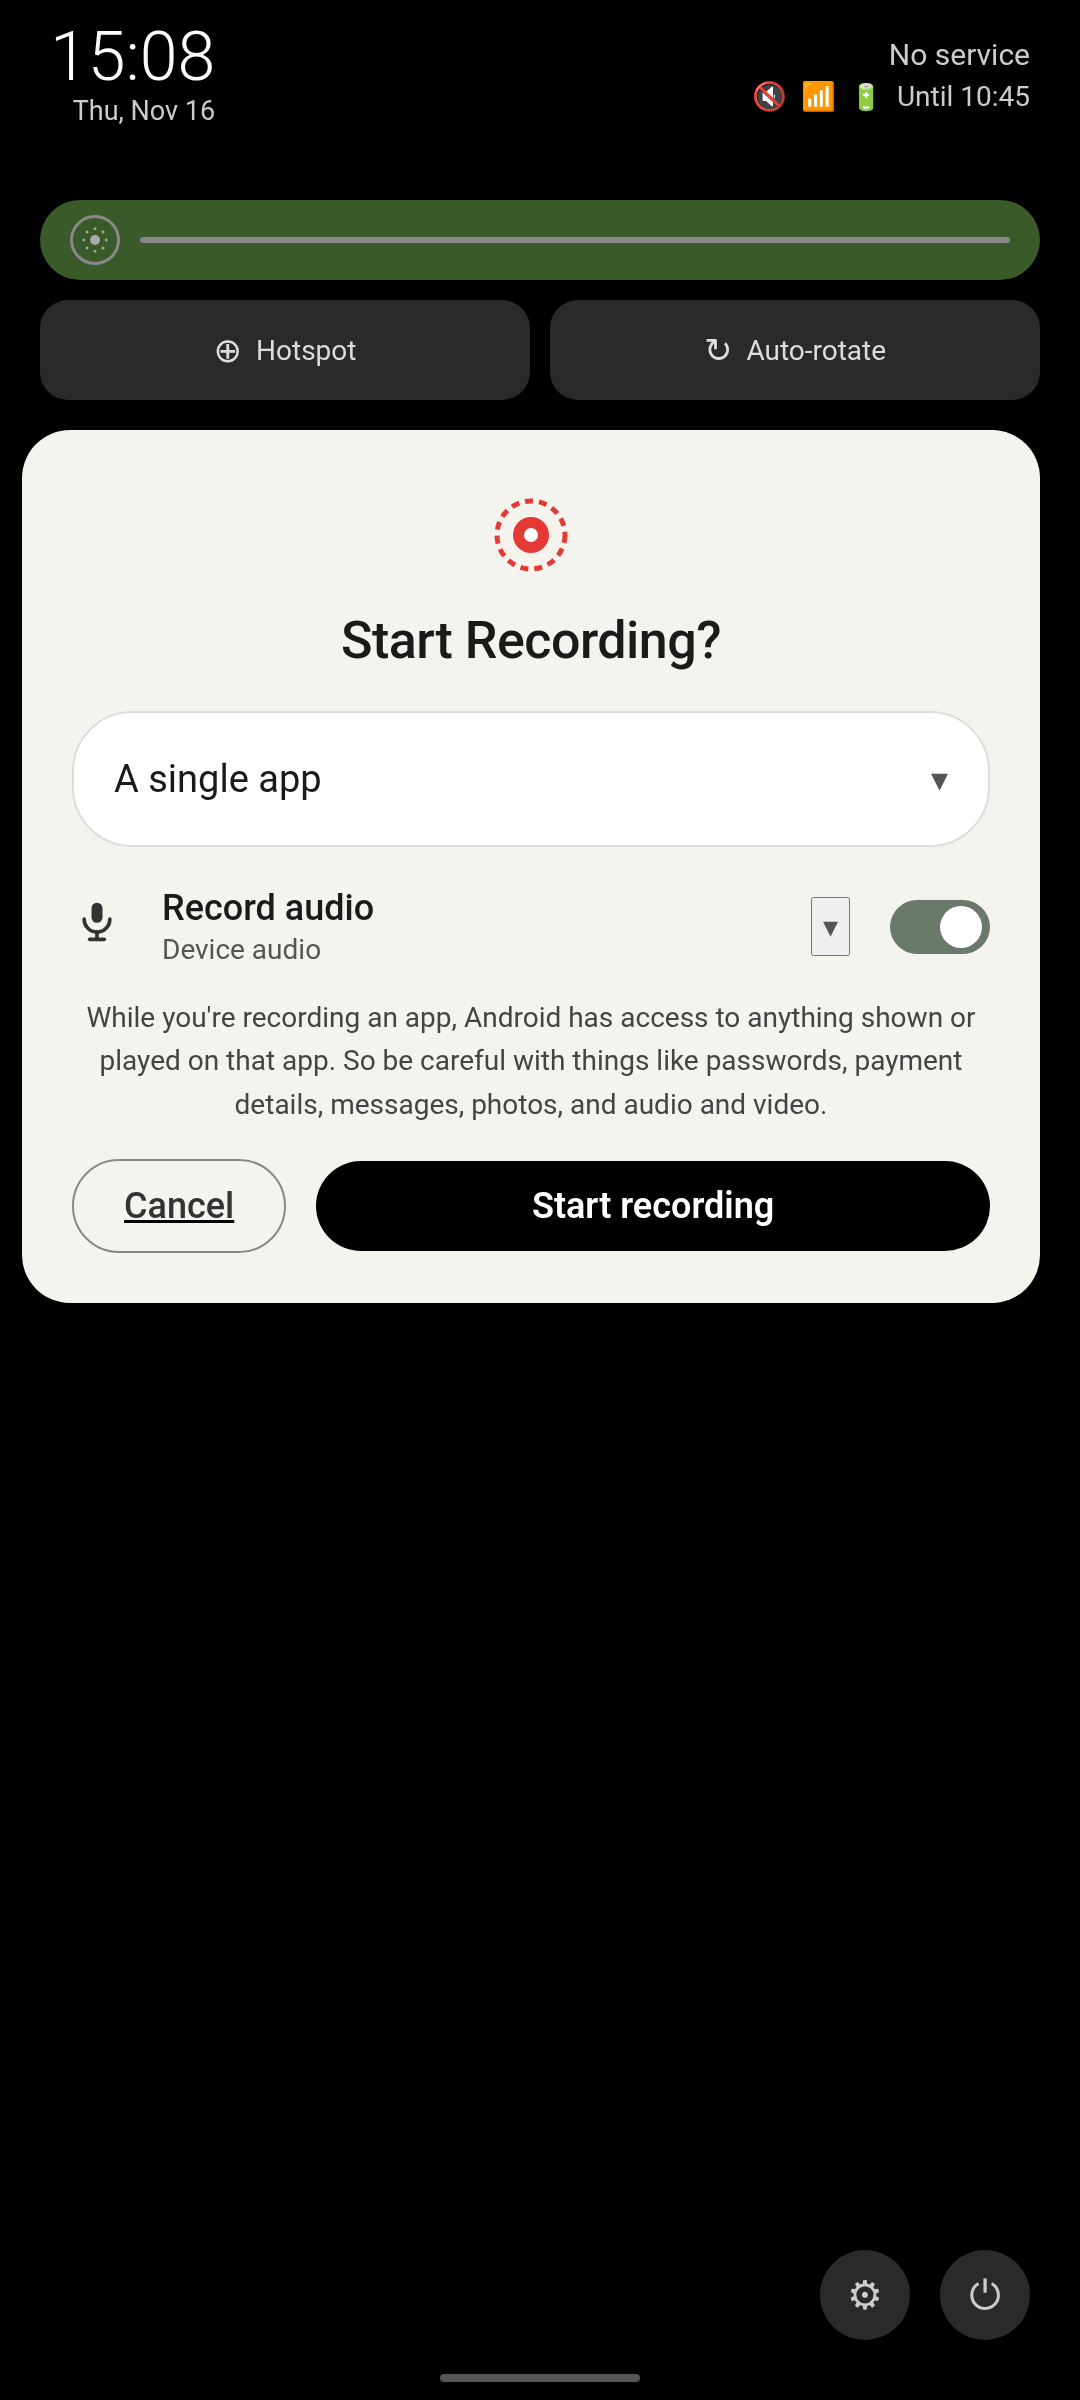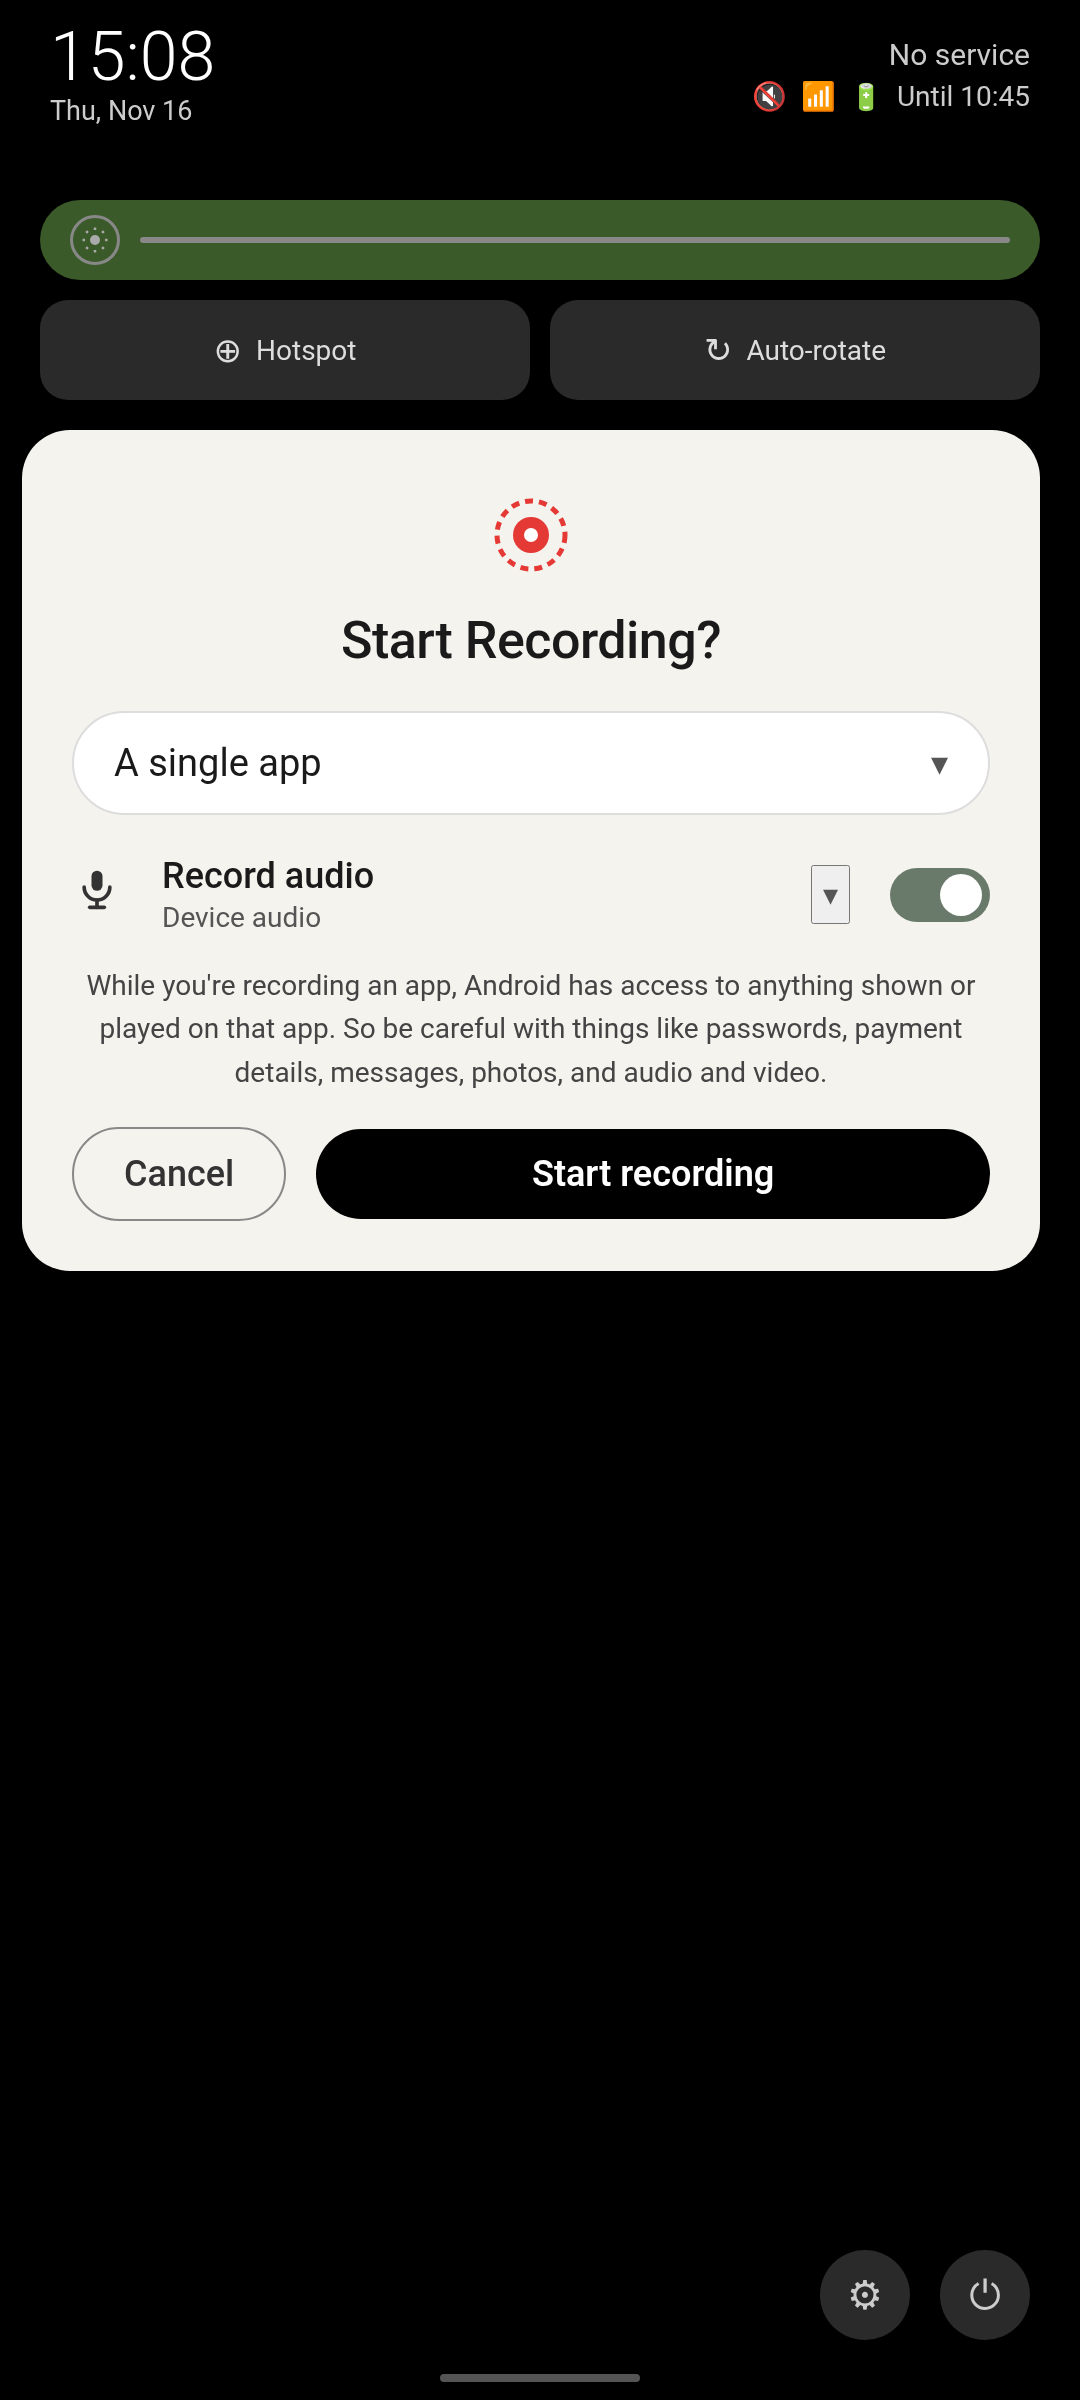--- a/index.html
+++ b/index.html
@@ -24,20 +24,21 @@
       display: flex;
       align-items: center;
       justify-content: space-between;
       padding: 30px 50px 0;
       color: #fff;
     }
 
     .status-left {
       display: flex;
       flex-direction: column;
+      align-items: flex-end;
     }
 
     .status-time {
       font-size: 68px;
       font-weight: 300;
       line-height: 1;
       color: #fff;
     }
 
     .status-date {
@@ -165,21 +166,21 @@
       margin-bottom: 40px;
       letter-spacing: -0.5px;
     }
 
     
     .dropdown-container {
       width: 100%;
       background: #fff;
       border: 2px solid #ddd;
       border-radius: 60px;
-      padding: 28px 40px;
+      padding: 44px 40px;
       display: flex;
       align-items: center;
       justify-content: space-between;
       margin-bottom: 40px;
       cursor: pointer;
     }
 
     .dropdown-text {
       font-size: 38px;
       color: #1a1a1a;
@@ -261,20 +262,21 @@
       padding: 0 10px;
     }
 
     
     .dialog-buttons {
       width: 100%;
       display: flex;
       align-items: center;
       justify-content: center;
       gap: 30px;
+      text-decoration: underline;
     }
 
     .btn-cancel {
       background: transparent;
       border: 2px solid #888;
       border-radius: 50px;
       padding: 24px 50px;
       font-size: 36px;
       color: #333;
       cursor: pointer;

